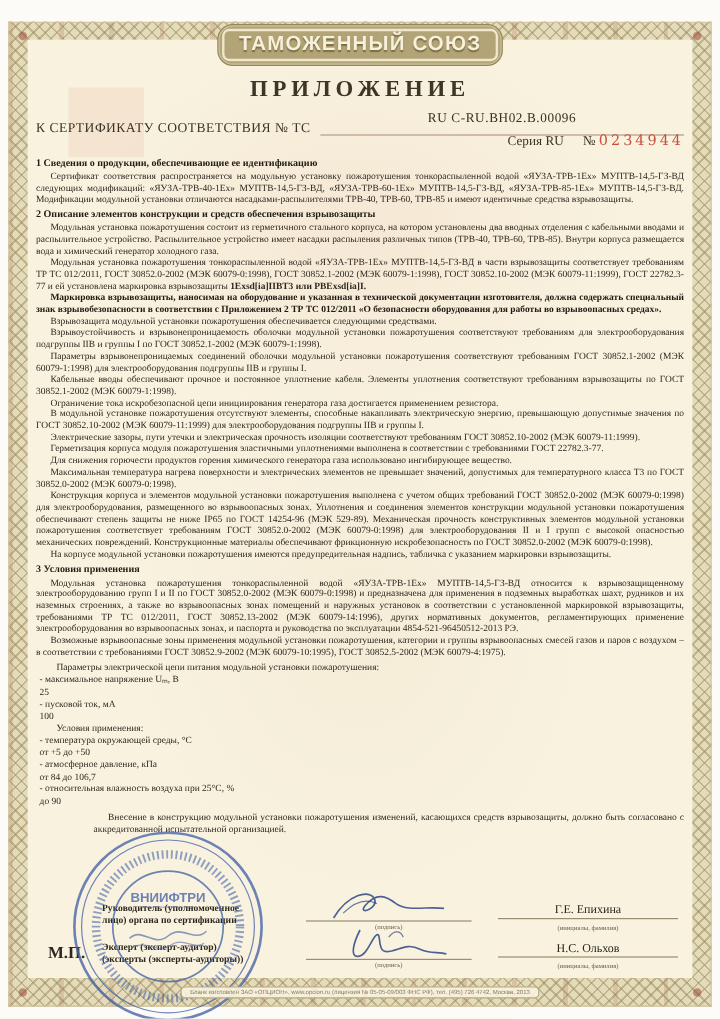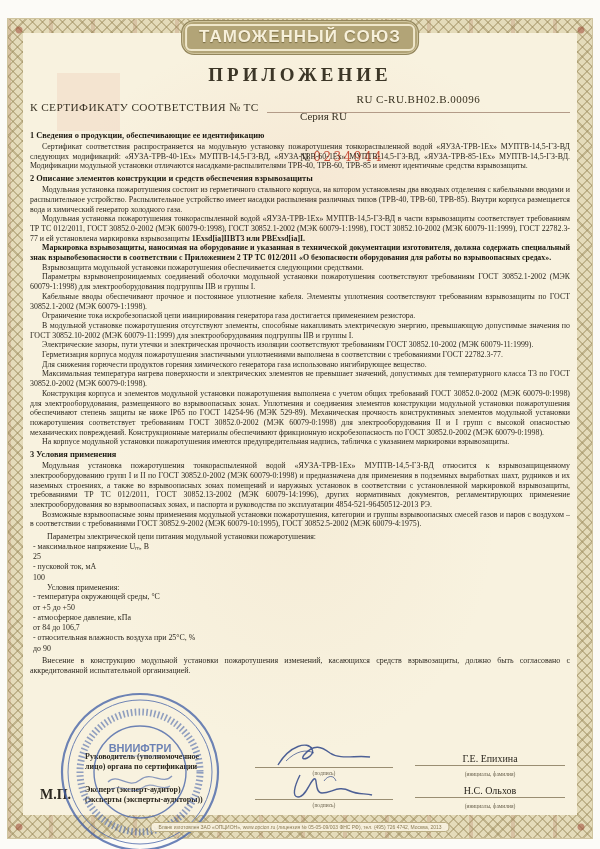--- a/index.html
+++ b/index.html
@@ -28,21 +28,21 @@
   .plaque:before{content:"";position:absolute;inset:2px;border:2px solid #efe7cb;border-radius:6px;pointer-events:none;}
   .plaque-text{font-family:"Liberation Sans",sans-serif;font-weight:bold;font-size:17px;letter-spacing:1px;
     color:#f7f0da;text-shadow:0 1px 1px rgba(90,78,38,.65);white-space:nowrap;}
   .doc-title{position:absolute;top:64px;left:0;width:100%;text-align:center;font-weight:bold;font-size:19px;
     letter-spacing:4px;color:#3c3627;}
   .cert-row{position:absolute;top:92px;left:30px;width:540px;display:flex;align-items:flex-end;gap:8px;}
   .cert-label{font-size:11.3px;letter-spacing:.4px;white-space:nowrap;color:#3a3426;}
   .cert-line{flex:1;text-align:center;border-bottom:1px solid #b39b88;padding-bottom:2px;}
   .cert-number{font-size:11px;position:relative;top:-3px;letter-spacing:.5px;color:#37311f;}
   .series-row{position:absolute;top:110px;left:300px;width:270px;display:flex;justify-content:flex-end;
-    align-items:flex-start;gap:28px;font-size:11px;color:#3a3426;flex-direction:column;}
+    align-items:flex-end;gap:16px;font-size:11px;color:#3a3426;}
   .series-number{font-size:12px;letter-spacing:2.5px;color:#c8503a;font-family:"DejaVu Serif",serif;}
 
   
   .content{position:absolute;top:128px;left:30px;width:540px;font-size:7.9px;line-height:9.7px;
     text-align:justify;color:#2c2820;}
   .content h3{margin:3px 0 1px;text-align:left;font-size:8.4px;line-height:10px;font-weight:bold;color:#201d15;}
   .content p{margin:0;text-indent:12px;}
   .content p.noindent{text-indent:0;margin-left:17px;}
   .content p.boldp{font-weight:bold;color:#1c1a12;}
   .leader{display:flex;align-items:baseline;text-align:left;flex-direction:column;}
@@ -110,20 +110,21 @@
 
   <div class="content">
     <h3>1 Сведения о продукции, обеспечивающие ее идентификацию</h3>
     <p>Сертификат соответствия распространяется на модульную установку пожаротушения тонкораспыленной водой «ЯУЗА-ТРВ-1Ех» МУПТВ-14,5-ГЗ-ВД следующих модификаций: «ЯУЗА-ТРВ-40-1Ех» МУПТВ-14,5-ГЗ-ВД, «ЯУЗА-ТРВ-60-1Ех» МУПТВ-14,5-ГЗ-ВД, «ЯУЗА-ТРВ-85-1Ех» МУПТВ-14,5-ГЗ-ВД. Модификации модульной установки отличаются насадками-распылителями ТРВ-40, ТРВ-60, ТРВ-85 и имеют идентичные средства взрывозащиты.</p>
 
     <h3>2 Описание элементов конструкции и средств обеспечения взрывозащиты</h3>
     <p>Модульная установка пожаротушения состоит из герметичного стального корпуса, на котором установлены два вводных отделения с кабельными вводами и распылительное устройство. Распылительное устройство имеет насадки распыления различных типов (ТРВ-40, ТРВ-60, ТРВ-85). Внутри корпуса размещается вода и химический генератор холодного газа.</p>
     <p><span>Модульная установка пожаротушения тонкораспыленной водой «ЯУЗА-ТРВ-1Ех» МУПТВ-14,5-ГЗ-ВД в части взрывозащиты соответствует требованиям ТР ТС 012/2011, ГОСТ 30852.0-2002 (МЭК 60079-0:1998), ГОСТ 30852.1-2002 (МЭК 60079-1:1998), ГОСТ 30852.10-2002 (МЭК 60079-11:1999), ГОСТ 22782.3-77 и ей установлена маркировка взрывозащиты </span><b>1Exsd[ia]IIBT3 или PBExsd[ia]I.</b></p>
     <p class="boldp">Маркировка взрывозащиты, наносимая на оборудование и указанная в технической документации изготовителя, должна содержать специальный знак взрывобезопасности в соответствии с Приложением 2 ТР ТС 012/2011 «О безопасности оборудования для работы во взрывоопасных средах».</p>
     <p>Взрывозащита модульной установки пожаротушения обеспечивается следующими средствами.</p>
+    <p>Взрывоустойчивость и взрывонепроницаемость оболочки модульной установки пожаротушения соответствуют требованиям для электрооборудования подгруппы IIB и группы I по ГОСТ 30852.1-2002 (МЭК 60079-1:1998).</p>
     <p>Параметры взрывонепроницаемых соединений оболочки модульной установки пожаротушения соответствуют требованиям ГОСТ 30852.1-2002 (МЭК 60079-1:1998) для электрооборудования подгруппы IIB и группы I.</p>
     <p>Кабельные вводы обеспечивают прочное и постоянное уплотнение кабеля. Элементы уплотнения соответствуют требованиям взрывозащиты по ГОСТ 30852.1-2002 (МЭК 60079-1:1998).</p>
     <p>Ограничение тока искробезопасной цепи инициирования генератора газа достигается применением резистора.</p>
     <p>В модульной установке пожаротушения отсутствуют элементы, способные накапливать электрическую энергию, превышающую допустимые значения по ГОСТ 30852.10-2002 (МЭК 60079-11:1999) для электрооборудования подгруппы IIB и группы I.</p>
     <p>Электрические зазоры, пути утечки и электрическая прочность изоляции соответствуют требованиям ГОСТ 30852.10-2002 (МЭК 60079-11:1999).</p>
     <p>Герметизация корпуса модуля пожаротушения эластичными уплотнениями выполнена в соответствии с требованиями ГОСТ 22782.3-77.</p>
     <p>Для снижения горючести продуктов горения химического генератора газа использовано ингибирующее вещество.</p>
     <p>Максимальная температура нагрева поверхности и электрических элементов не превышает значений, допустимых для температурного класса Т3 по ГОСТ 30852.0-2002 (МЭК 60079-0:1998).</p>
     <p>Конструкция корпуса и элементов модульной установки пожаротушения выполнена с учетом общих требований ГОСТ 30852.0-2002 (МЭК 60079-0:1998) для электрооборудования, размещенного во взрывоопасных зонах. Уплотнения и соединения элементов конструкции модульной установки пожаротушения обеспечивают степень защиты не ниже IP65 по ГОСТ 14254-96 (МЭК 529-89). Механическая прочность конструктивных элементов модульной установки пожаротушения соответствует требованиям ГОСТ 30852.0-2002 (МЭК 60079-0:1998) для электрооборудования II и I групп с высокой опасностью механических повреждений. Конструкционные материалы обеспечивают фрикционную искробезопасность по ГОСТ 30852.0-2002 (МЭК 60079-0:1998).</p>
     <p>На корпусе модульной установки пожаротушения имеются предупредительная надпись, табличка с указанием маркировки взрывозащиты.</p>
@@ -152,21 +153,21 @@
     <div class="leader">
       <span class="lab">- атмосферное давление, кПа</span>
       <span class="dots"></span>
       <span class="val">от 84 до 106,7</span>
     </div>
     <div class="leader">
       <span class="lab">- относительная влажность воздуха при 25°С, %</span>
       <span class="dots"></span>
       <span class="val">до 90</span>
     </div>
-    <p style="margin-top:3px;">Внесение в конструкцию модульной установки пожаротушения изменений, касающихся средств взрывозащиты, должно быть согласовано с аккредитованной испытательной организацией.</p>
+    <p style="margin-top:3px;margin-left:48px;">Внесение в конструкцию модульной установки пожаротушения изменений, касающихся средств взрывозащиты, должно быть согласовано с аккредитованной испытательной организацией.</p>
   </div>
 
   <div class="sig-area">
     <div class="mp">М.П.</div>
 
     <div class="role role1">
       <div>Руководитель (уполномоченное</div>
       <div>лицо) органа по сертификации</div>
     </div>
     <div class="sigline sigline1"></div>

